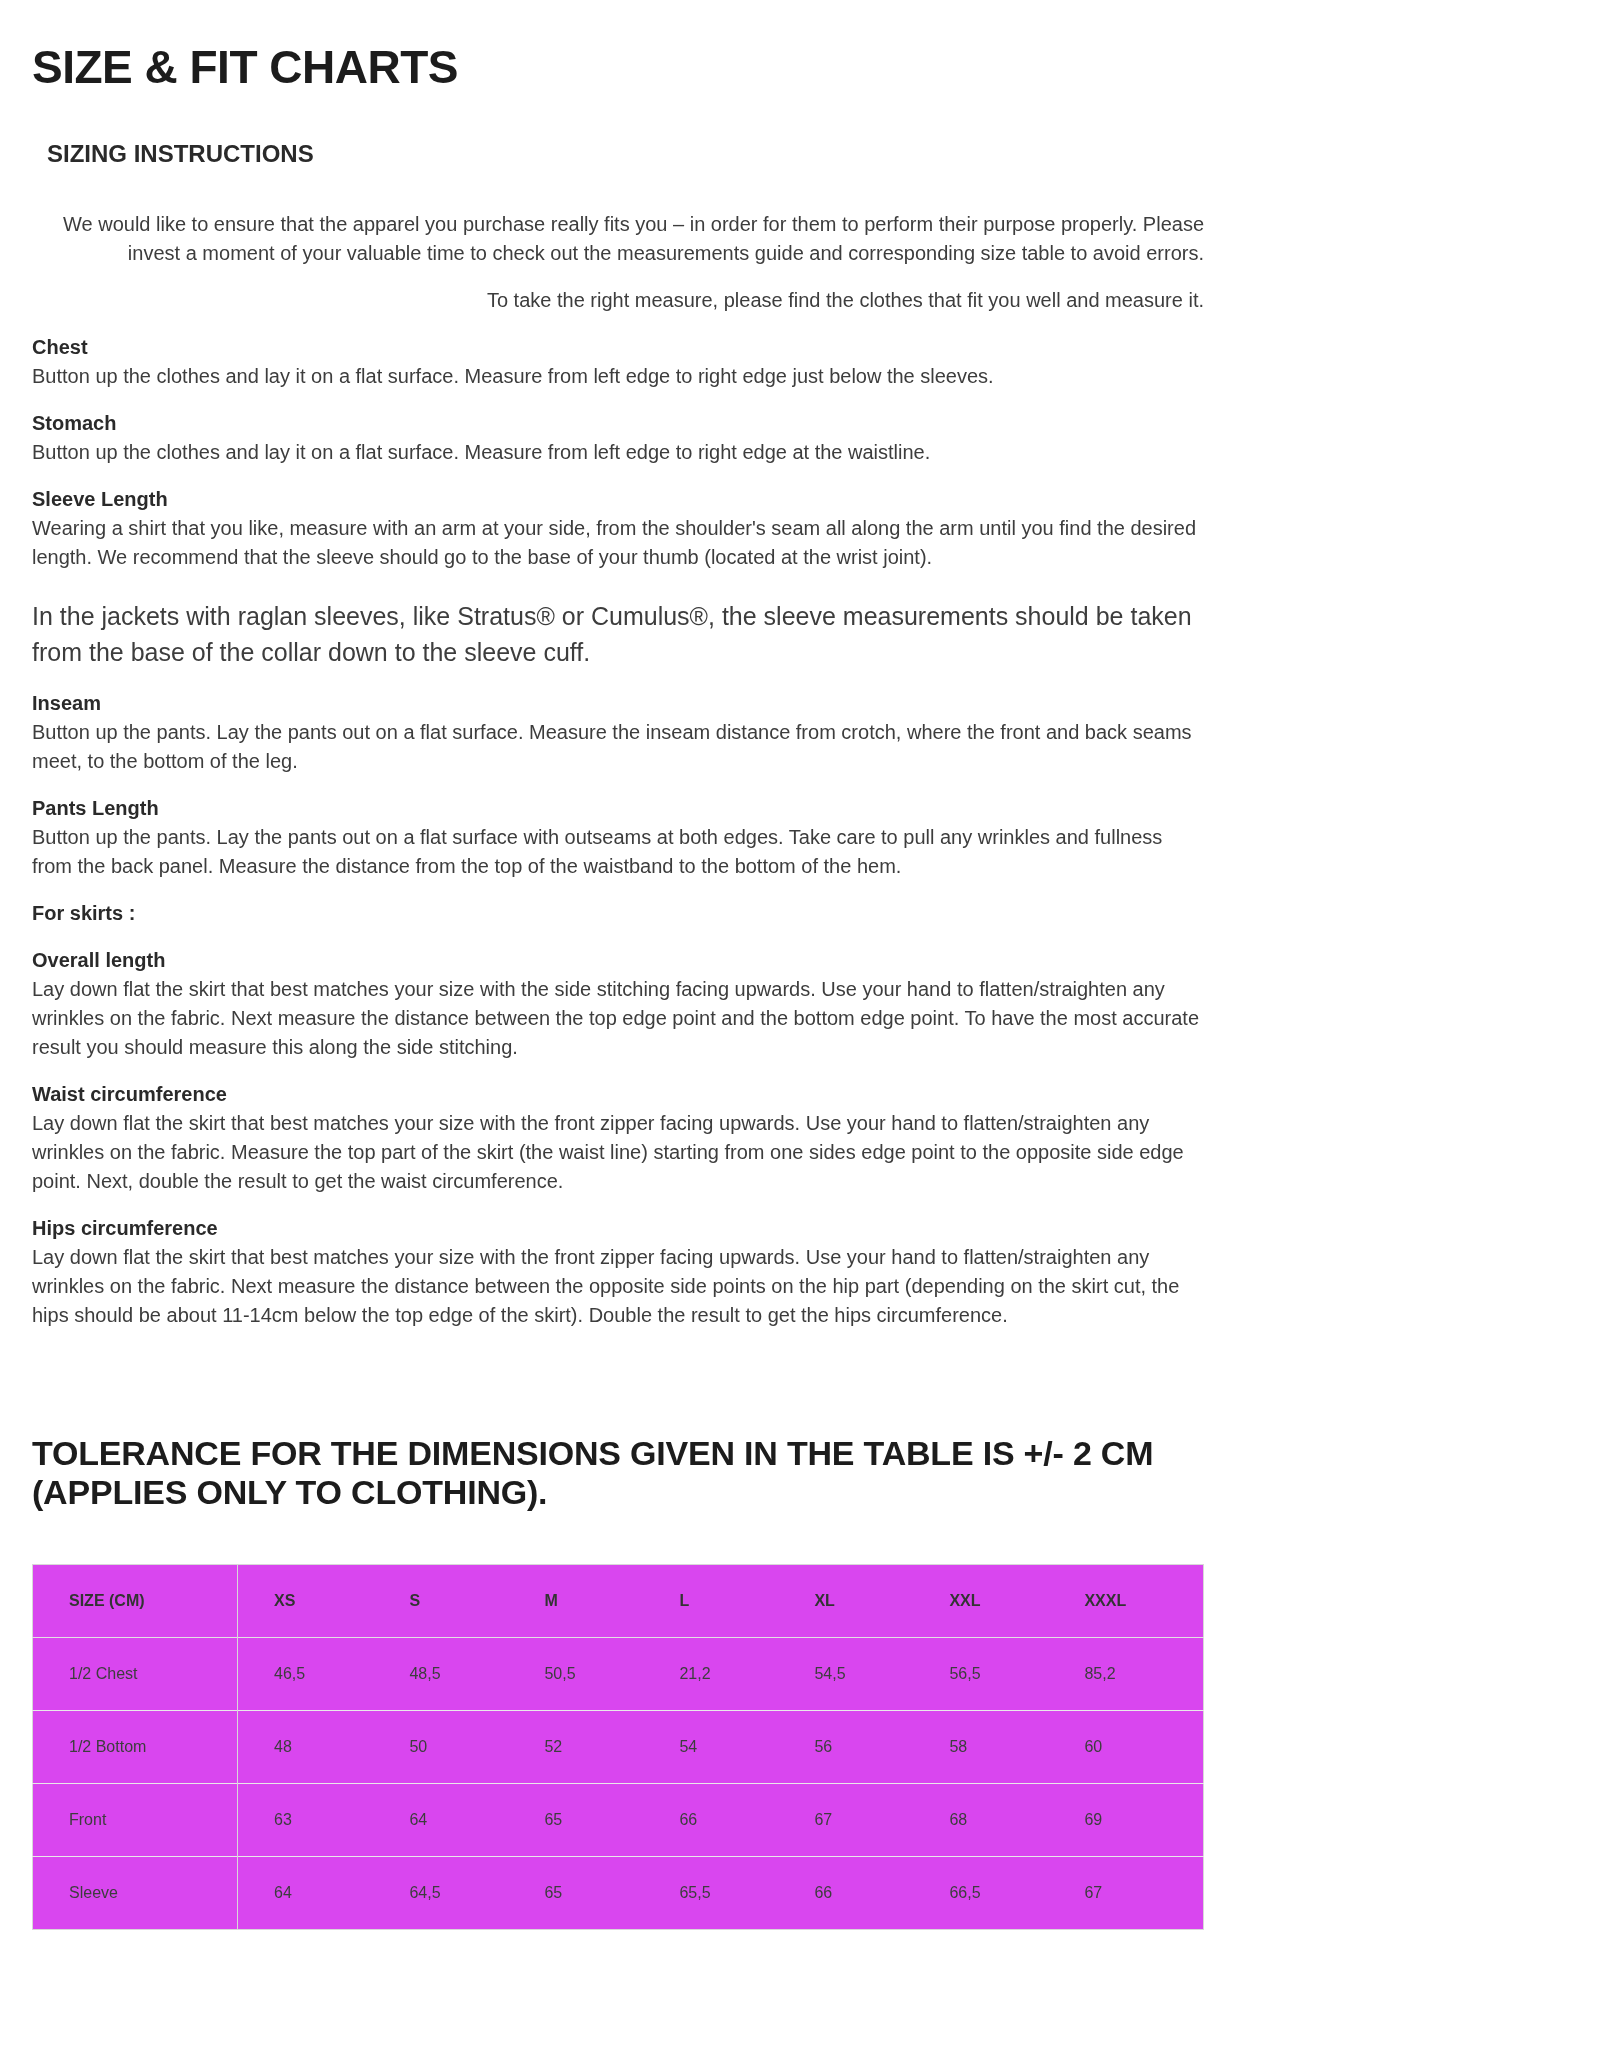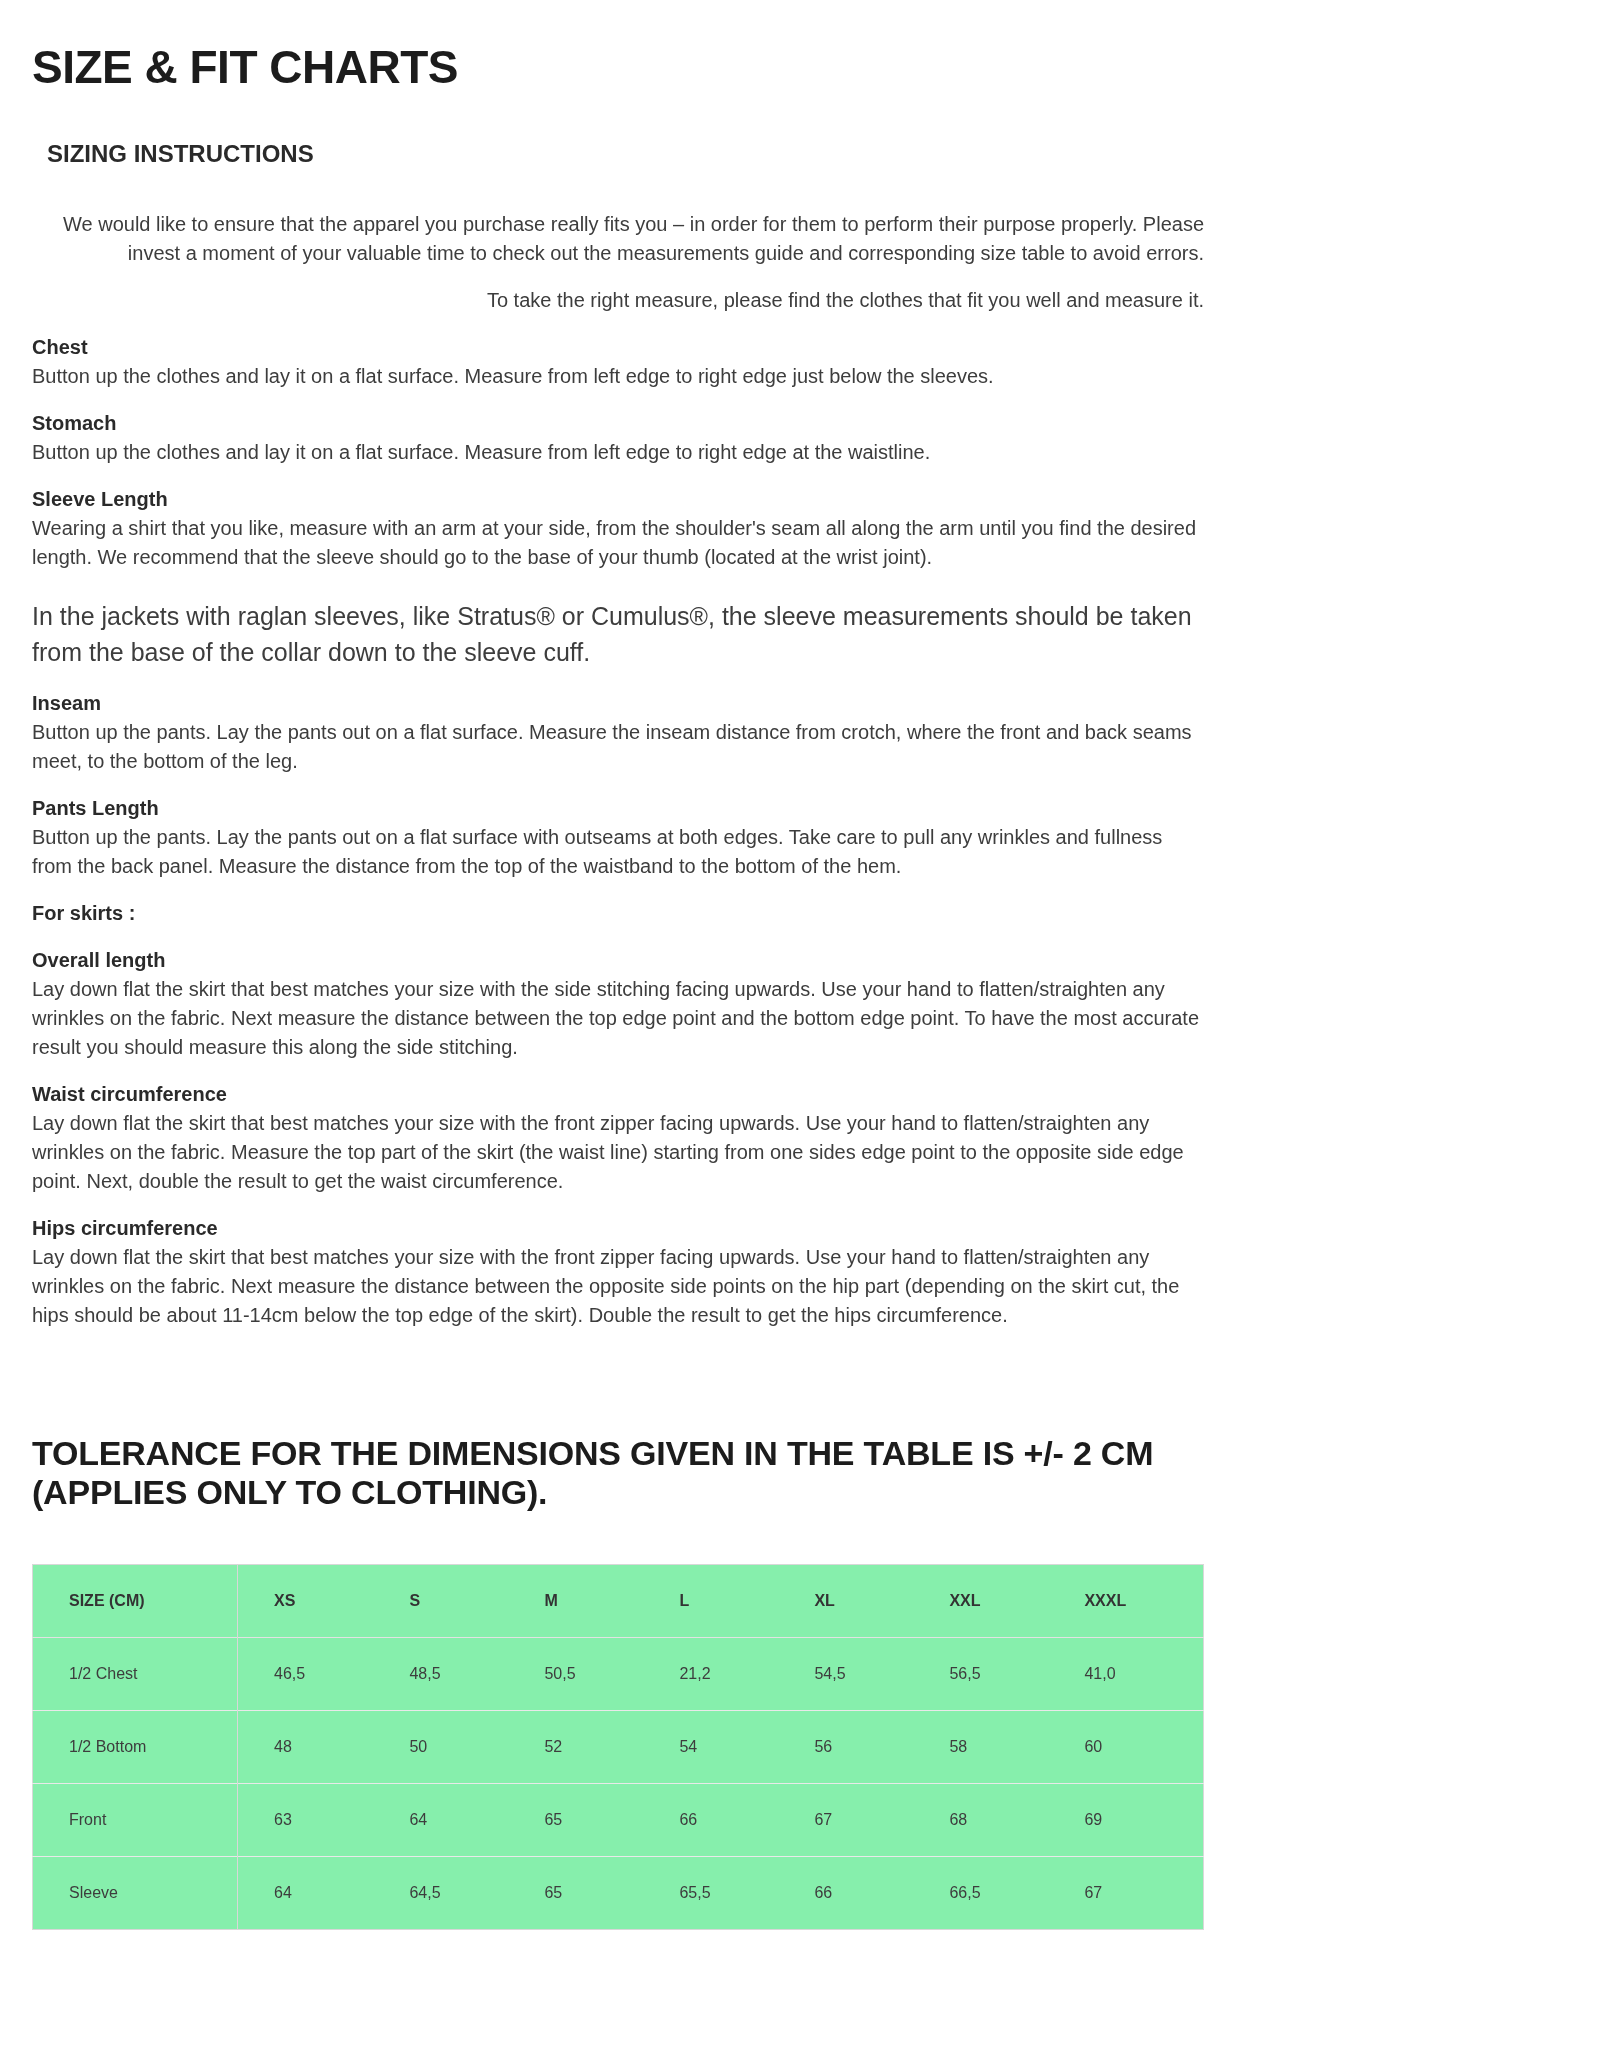--- a/index.html
+++ b/index.html
@@ -65,21 +65,21 @@
     margin: 104px 0 0 0;
     text-transform: uppercase;
   }
   table.size-table {
     margin-top: 52px;
     width: 1172px;
     border-collapse: collapse;
     border: 1px solid #d8d8d8;
     font-size: 16px;
     color: #3d3d3d;
-    background: #86efac;
+    background: #d946ef;
   }
   table.size-table th,
   table.size-table td {
     text-align: left;
     font-weight: 400;
     padding: 27px 8px 27px 36px;
     vertical-align: middle;
   }
   table.size-table th {
     font-weight: 700;
@@ -157,21 +157,21 @@
     </thead>
     <tbody>
       <tr>
         <td>1/2 Chest</td>
         <td>46,5</td>
         <td>48,5</td>
         <td>50,5</td>
         <td>21,2</td>
         <td>54,5</td>
         <td>56,5</td>
-        <td>41,0</td>
+        <td>85,2</td>
       </tr>
       <tr>
         <td>1/2 Bottom</td>
         <td>48</td>
         <td>50</td>
         <td>52</td>
         <td>54</td>
         <td>56</td>
         <td>58</td>
         <td>60</td>

